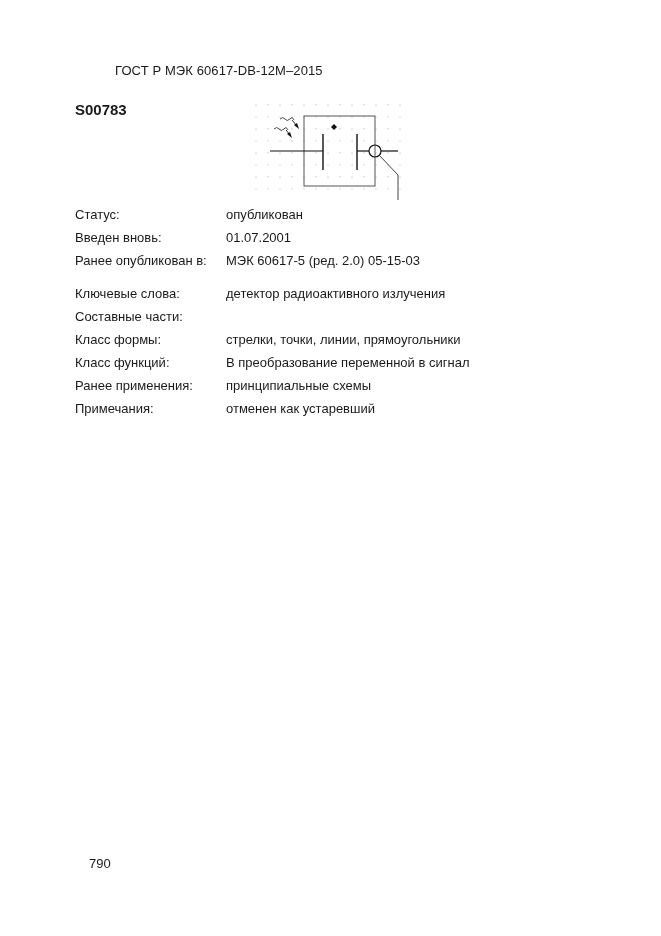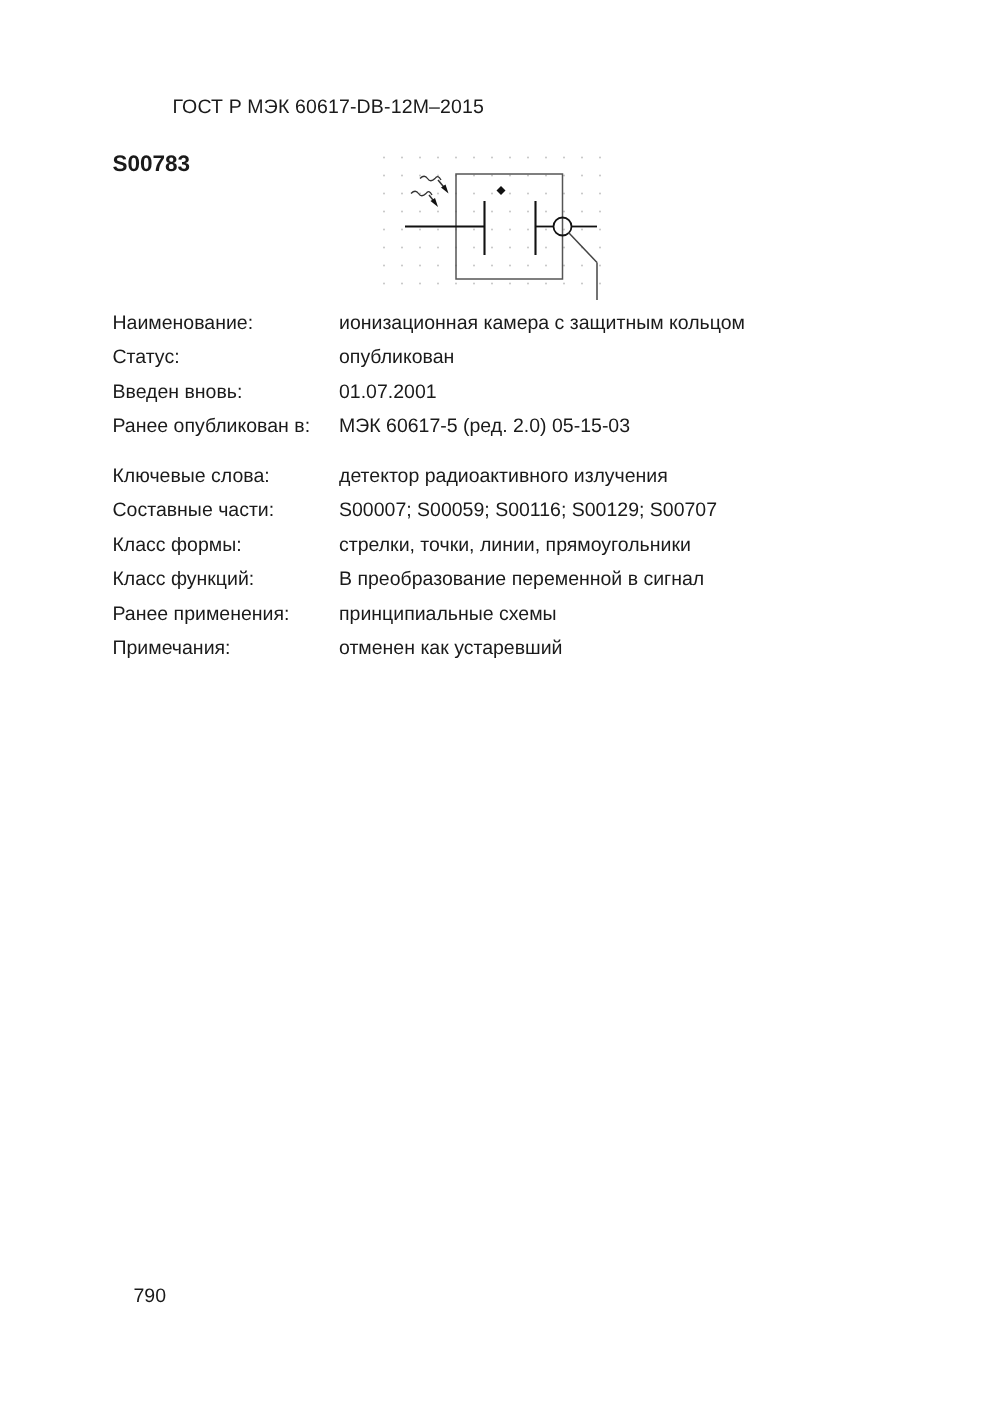--- a/index.html
+++ b/index.html
@@ -174,45 +174,40 @@
     <path d="M40 20 L45 26" stroke="#333" stroke-width="1"></path>
     <path d="M42 25 L47 29 L45 23 Z" fill="#111"></path>
     <path d="M22 29 q3 -3 5 0 q2 3 5 0 q2 -3 4 1" fill="none" stroke="#333" stroke-width="0.9"></path>
     <path d="M34 30 L38 35" stroke="#333" stroke-width="1"></path>
     <path d="M35 34 L40 38 L38 32 Z" fill="#111"></path>
   </svg>
 </div>
 
 <div class="props">
   <div class="row">
-    <span class="label">Наименование:</span>
-    <span class="value">ионизационная камера с защитным кольцом</span>
-  </div>
-  <div class="row">
     <span class="label">Статус:</span>
     <span class="value">опубликован</span>
   </div>
   <div class="row">
     <span class="label">Введен вновь:</span>
     <span class="value">01.07.2001</span>
   </div>
   <div class="row">
     <span class="label">Ранее опубликован в:</span>
     <span class="value">МЭК 60617-5 (ред. 2.0) 05-15-03</span>
   </div>
 
   <div class="gap"></div>
 
   <div class="row">
     <span class="label">Ключевые слова:</span>
     <span class="value">детектор радиоактивного излучения</span>
   </div>
   <div class="row">
     <span class="label">Составные части:</span>
-    <span class="value">S00007; S00059; S00116; S00129; S00707</span>
   </div>
   <div class="row">
     <span class="label">Класс формы:</span>
     <span class="value">стрелки, точки, линии, прямоугольники</span>
   </div>
   <div class="row">
     <span class="label">Класс функций:</span>
     <span class="value">В преобразование переменной в сигнал</span>
   </div>
   <div class="row">

